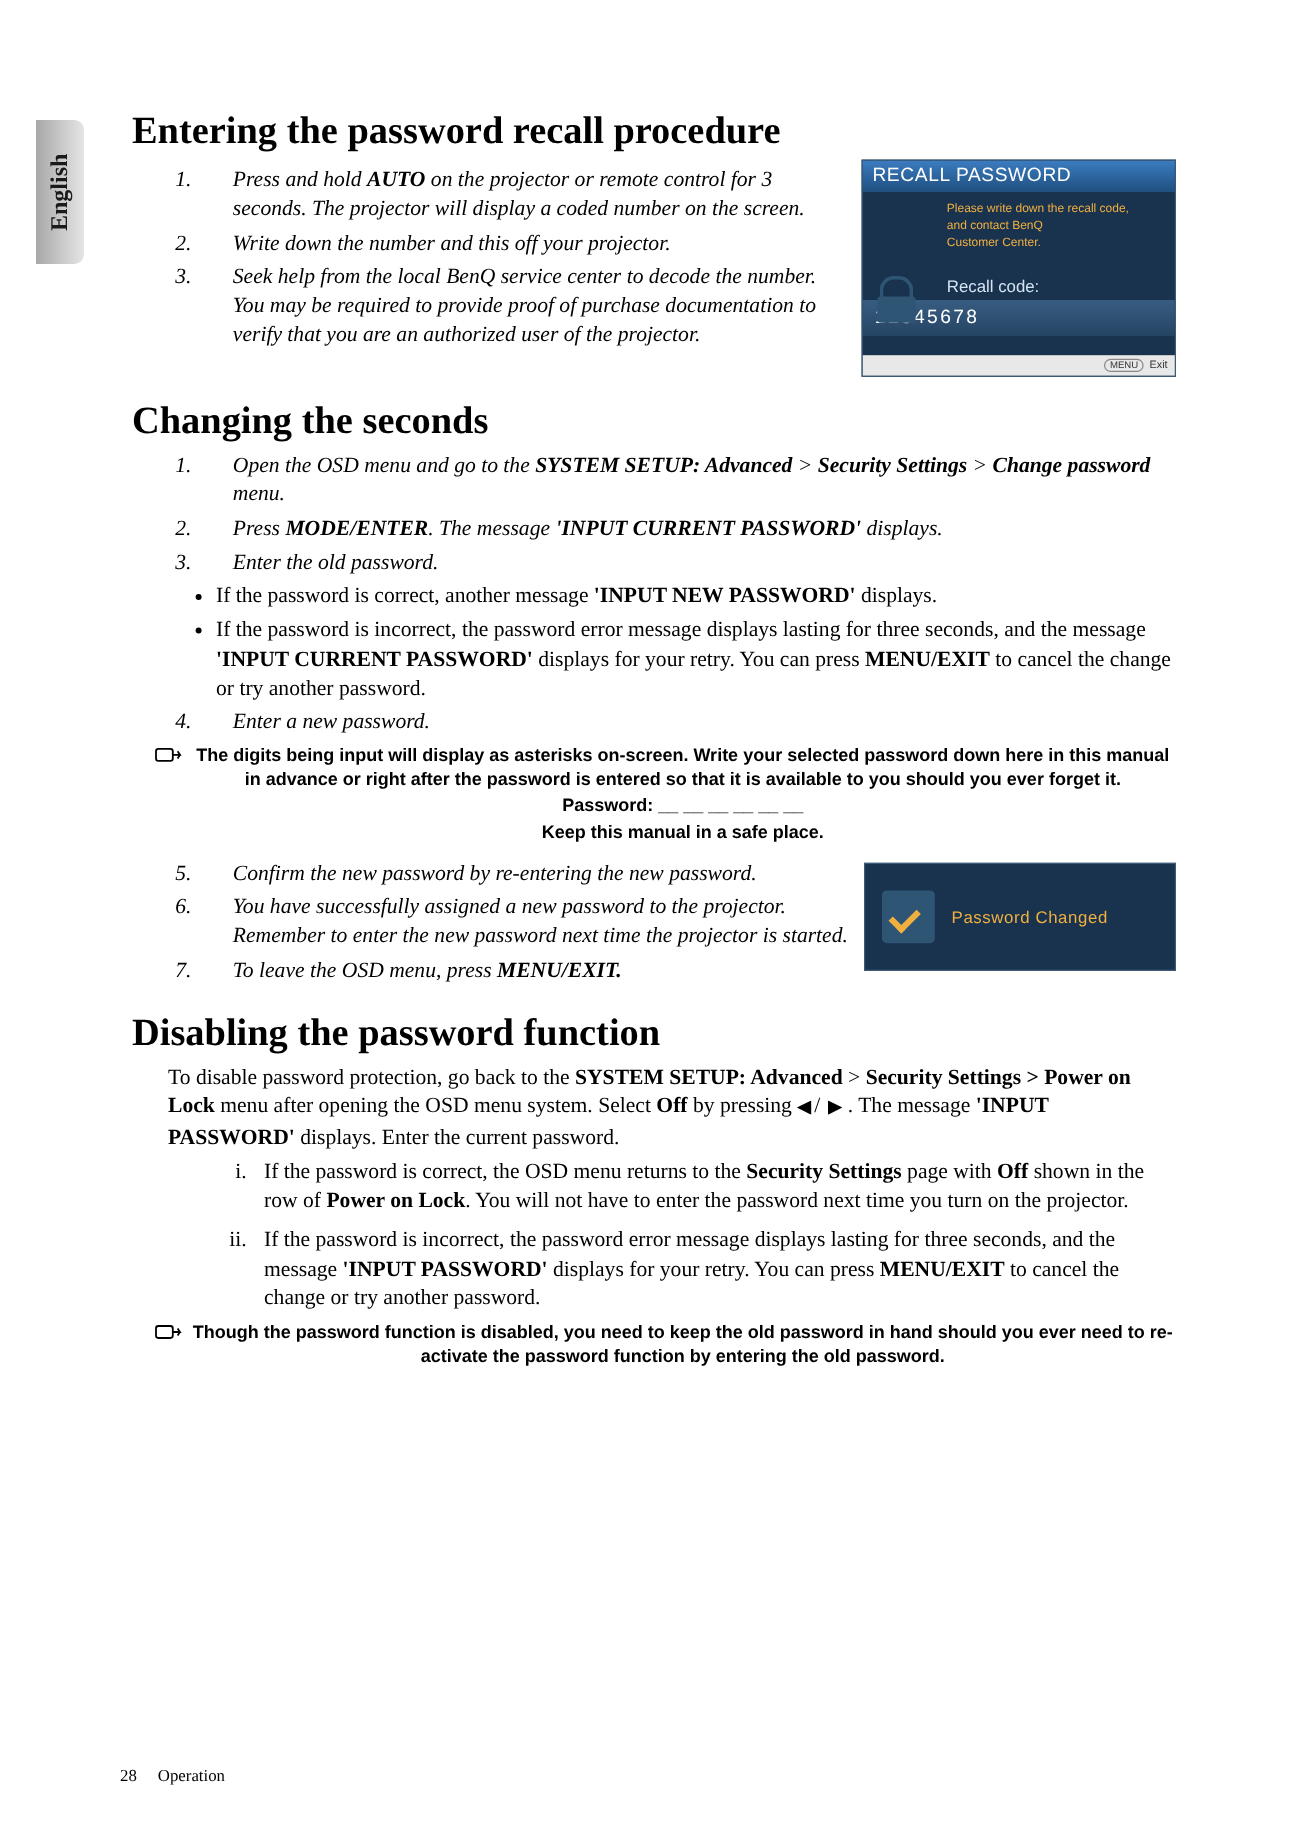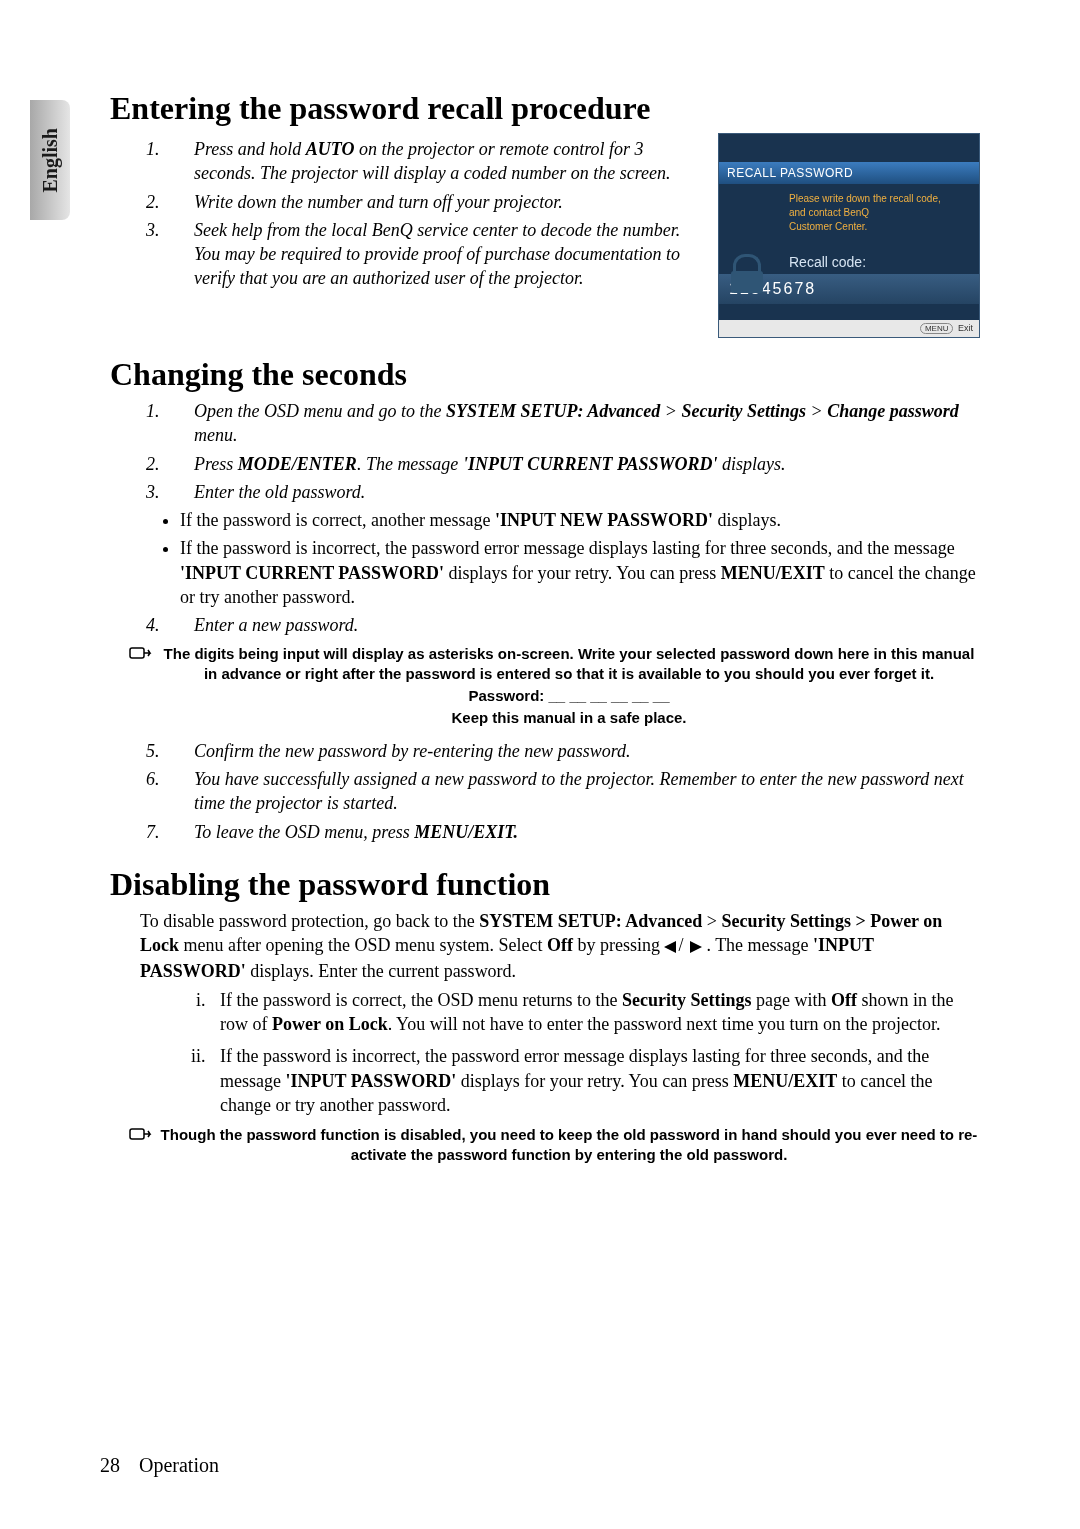--- a/index.html
+++ b/index.html
@@ -103,24 +103,23 @@
     width: 260px;
     background: #19334f;
     border: 1px solid #3a5a7a;
     font-family: Arial, Helvetica, sans-serif;
     color: #d6e4f2;
     font-size: 10px;
   }
   .osd-title {
     background: linear-gradient(#3b7cbf, #1f4f80);
     padding: 4px 8px;
-    font-size: 12px;
+    font-size: 16px;
     color: #fff;
     letter-spacing: 0.5px;
-    margin-top: 28px;
   }
   .osd-body {
     position: relative;
     padding: 8px 8px 8px 70px;
     min-height: 120px;
   }
   .osd-body .msg {
     color: #f0b040;
     font-size: 10px;
     line-height: 1.4;
@@ -203,41 +202,41 @@
     color: #f0b040;
     font-size: 14px;
     letter-spacing: 0.5px;
   }
   .inline-arrow {
     display: inline-block;
     vertical-align: -2px;
   }
   .footer {
     position: absolute;
-    bottom: 52px;
+    bottom: 40px;
     left: 100px;
-    font-size: 20px;
+    font-size: 14px;
   }
   .footer .pn { margin-right: 14px; }
 </style>
 </head>
 <body>
 
 <div class="page">
 
   <div class="side-tab">
     <span>English</span>
   </div>
 
   <h2 class="section first">Entering the password recall procedure</h2>
   <div class="content row-with-figure">
     <div class="text-col">
       <ol class="steps">
         <li>Press and hold <b>AUTO</b> on the projector or remote control for 3 seconds. The projector will display a coded number on the screen.</li>
-        <li>Write down the number and turn off your projector.</li>
+        <li>Write down the number and this off your projector.</li>
         <li>Seek help from the local BenQ service center to decode the number. You may be required to provide proof of purchase documentation to verify that you are an authorized user of the projector.</li>
       </ol>
     </div>
     <div class="fig-col">
       <div class="osd-recall">
         <div class="osd-title">RECALL PASSWORD</div>
         <div class="osd-body">
           <div class="msg">
             <span>Please write down the recall code,</span><br>
             <span>and contact BenQ</span><br>
@@ -287,20 +286,26 @@
   </div>
 
   <div class="content row-with-figure">
     <div class="text-col">
       <ol class="steps" start="5">
         <li>Confirm the new password by re-entering the new password.</li>
         <li>You have successfully assigned a new password to the projector. Remember to enter the new password next time the projector is started.</li>
         <li>To leave the OSD menu, press <b>MENU/EXIT.</b></li>
       </ol>
     </div>
+    <div class="fig-col">
+      <div class="osd-changed">
+        <div class="check"></div>
+        <div class="txt">Password Changed</div>
+      </div>
+    </div>
   </div>
 
   <h2 class="section">Disabling the password function</h2>
   <div class="content">
     <p style="margin:4px 0; line-height:1.35;">
       <span>To disable password protection, go back to the <b>SYSTEM SETUP: Advanced</b> &gt; <b>Security Settings &gt; Power on Lock</b> menu after opening the OSD menu system. Select <b>Off</b> by pressing </span>
       <span class="inline-arrow"><svg width="14" height="12">
             <polygon points="0,6 12,0 12,12" fill="#000"></polygon>
           </svg></span>/
       <span class="inline-arrow"><svg width="14" height="12">

